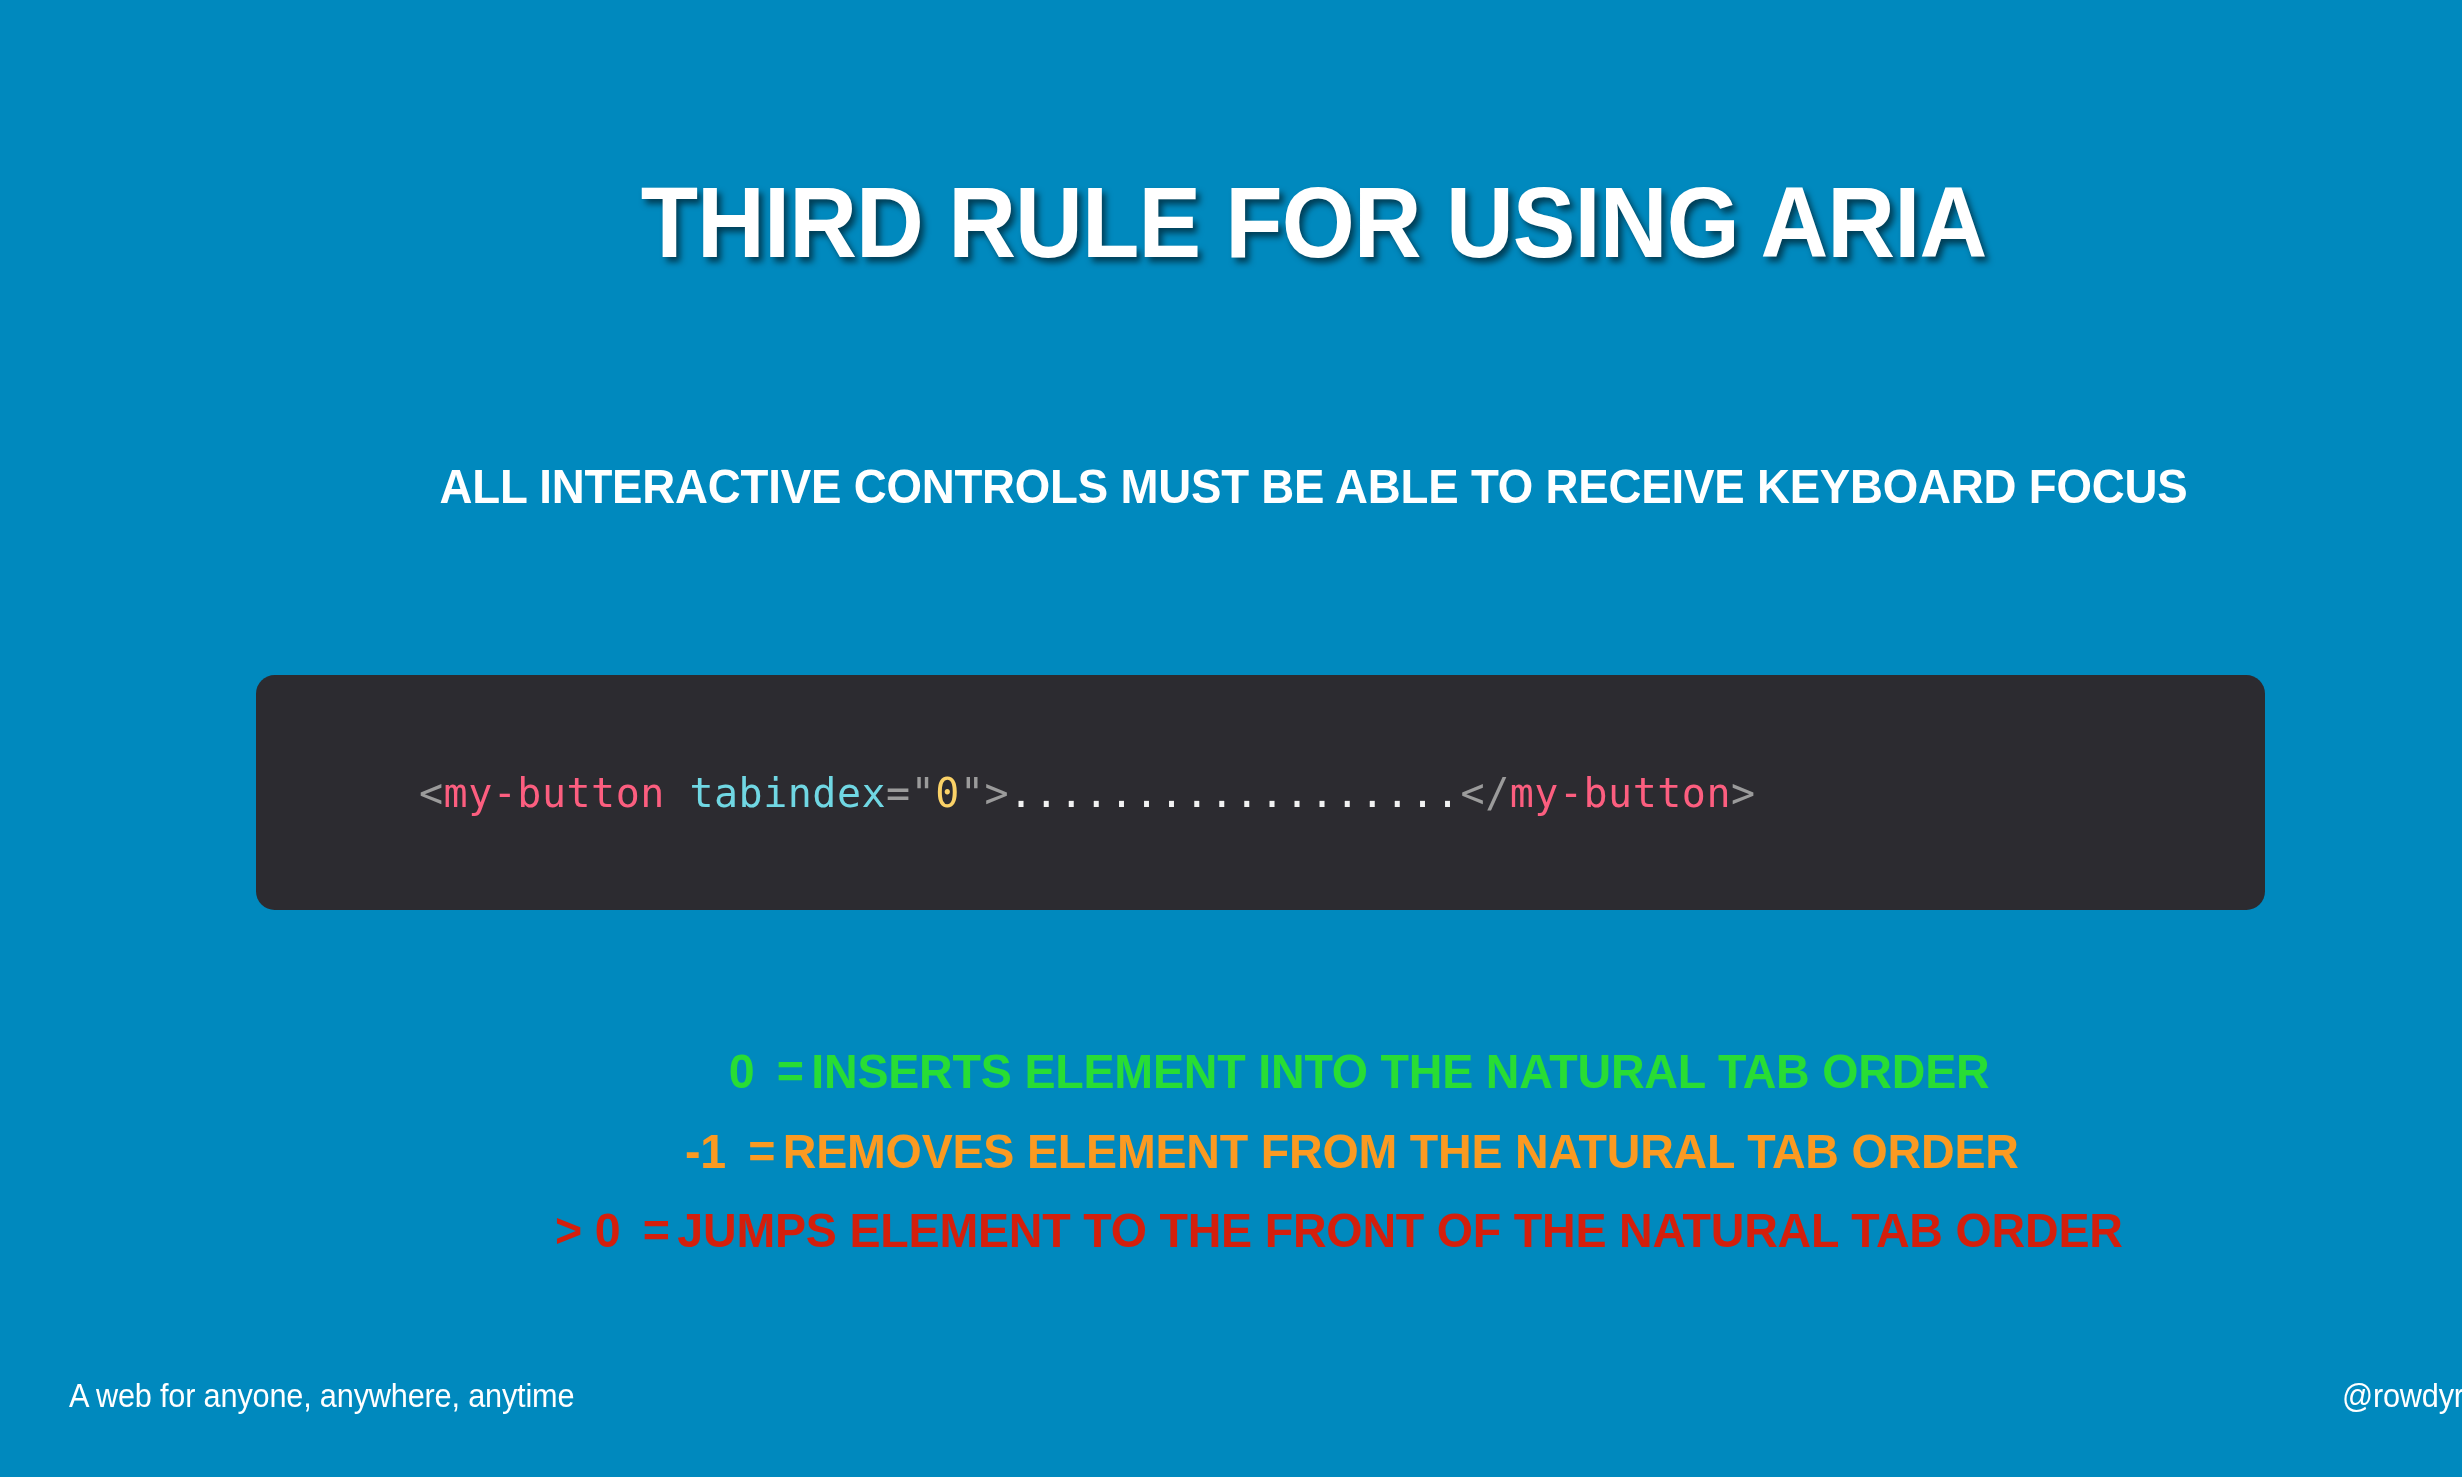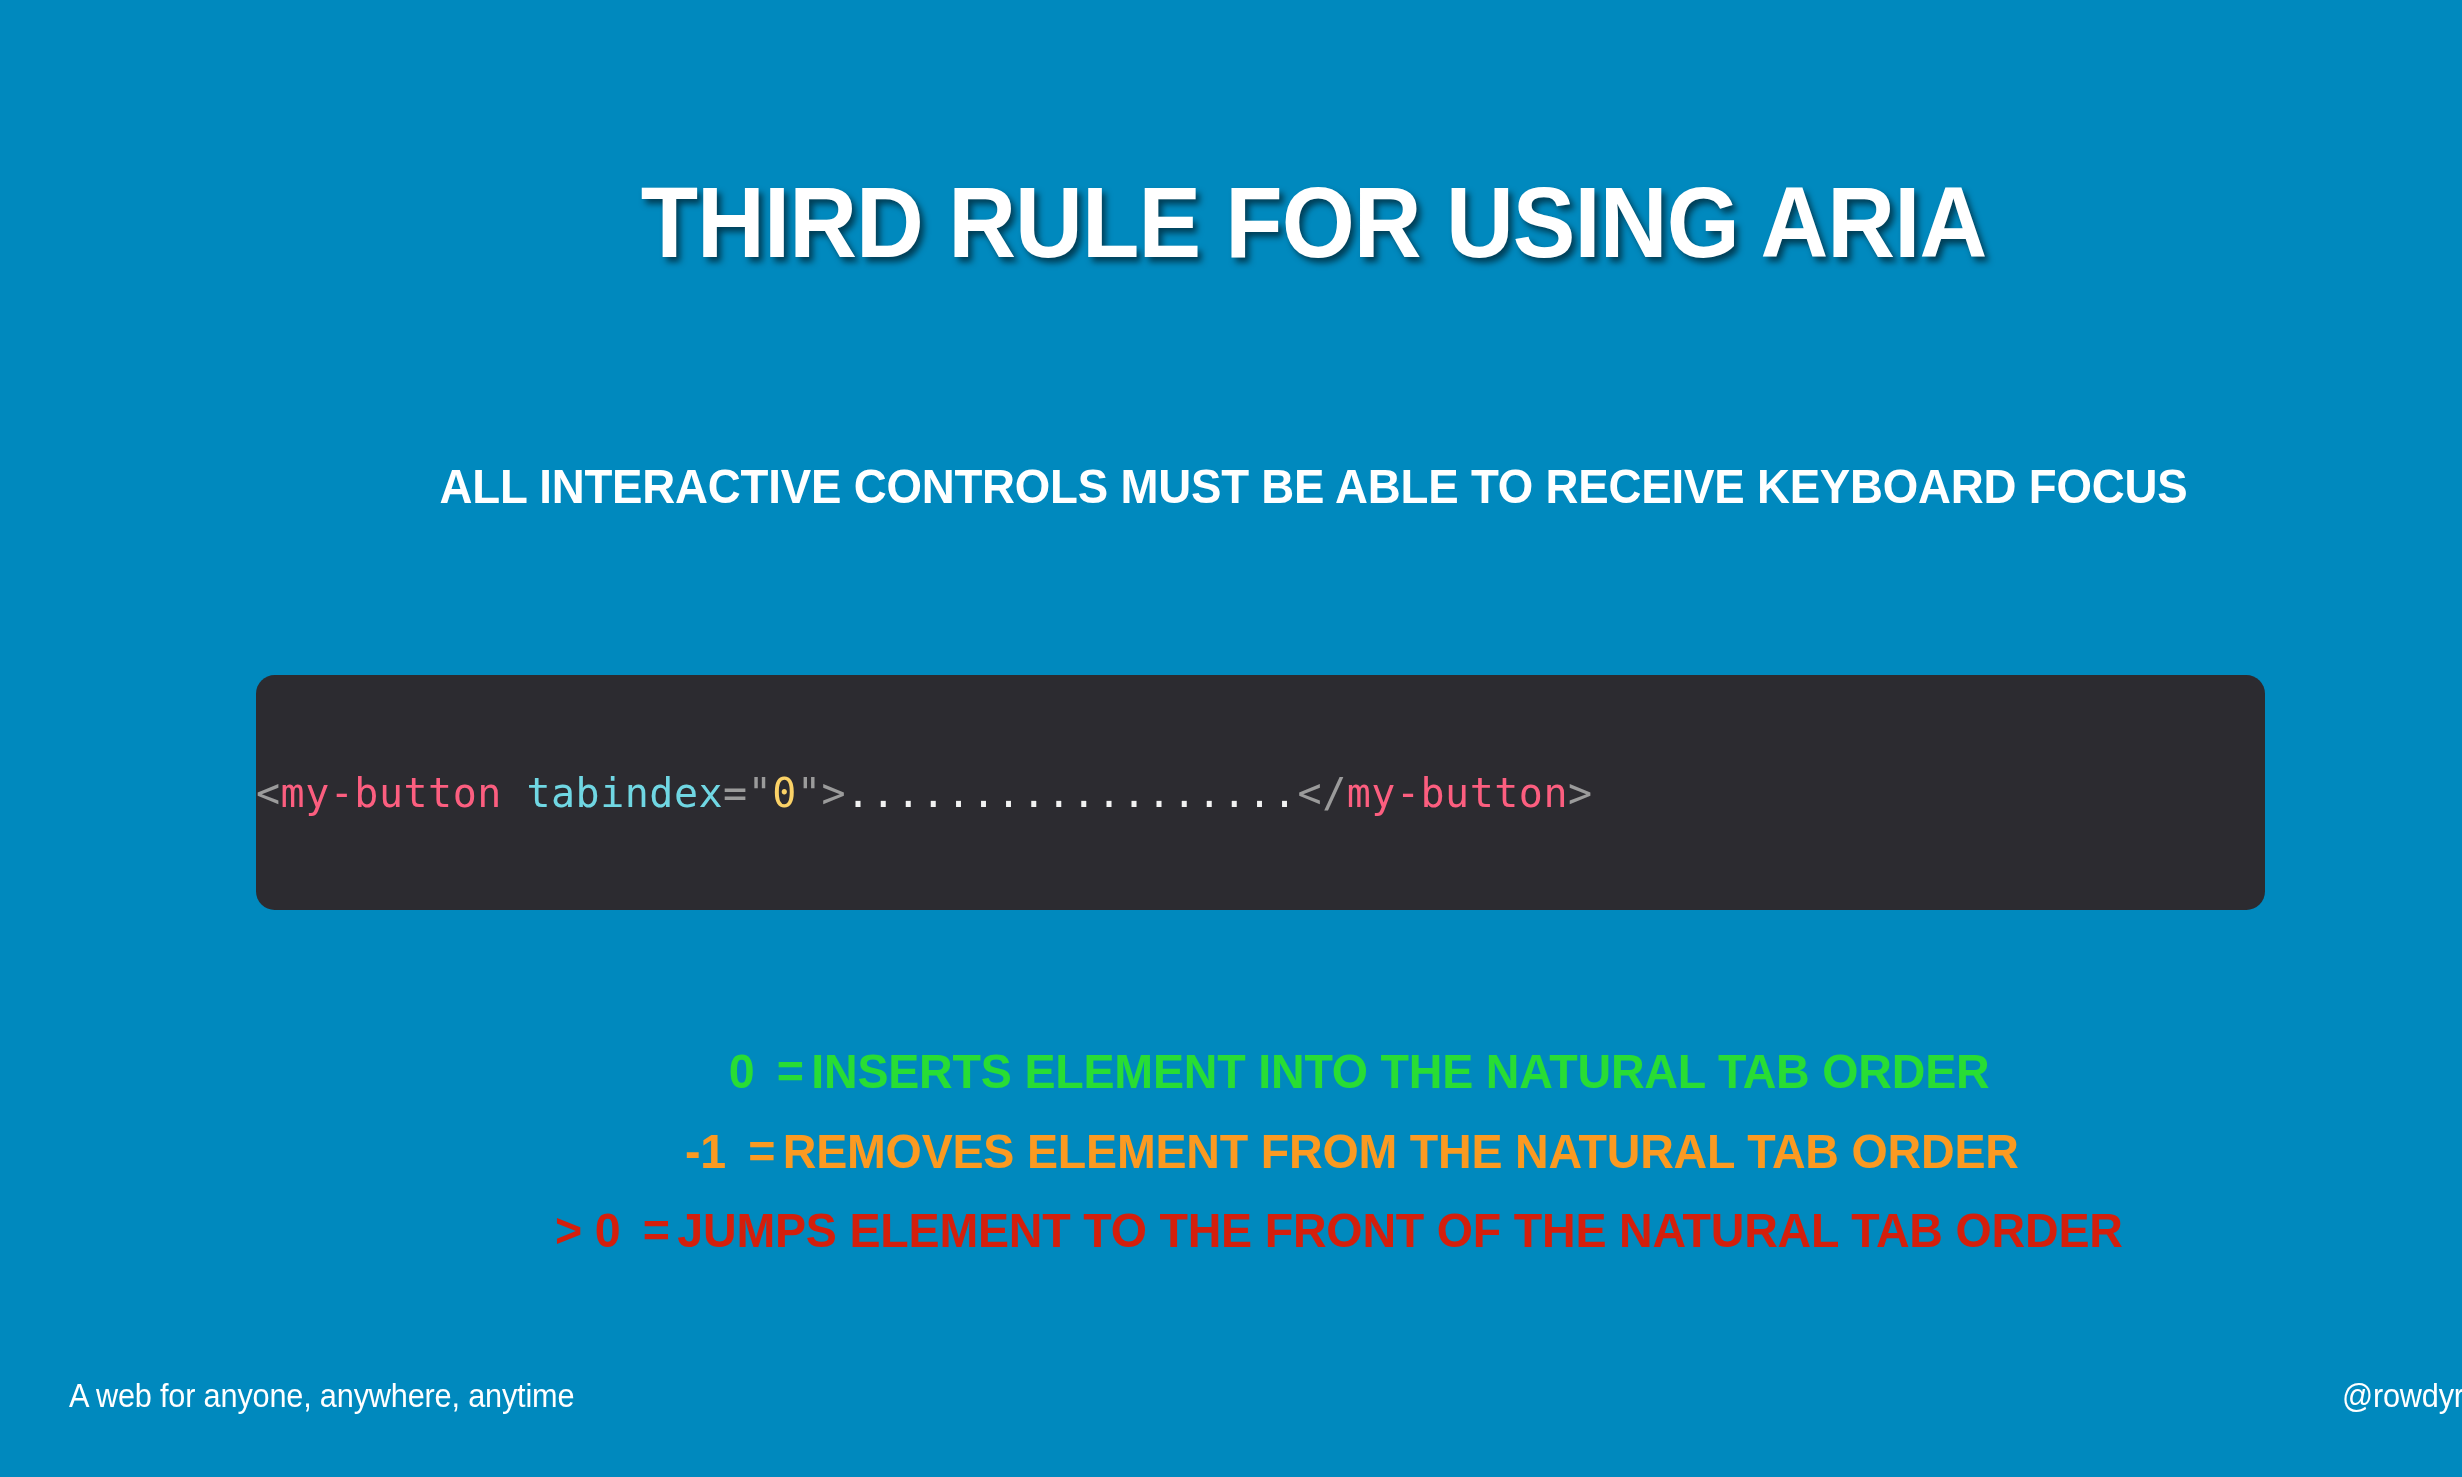--- a/index.html
+++ b/index.html
@@ -62,20 +62,21 @@
     width: 2009px;
     height: 235px;
     background: #2c2b30;
     border-radius: 18.7px;
     box-sizing: border-box;
     display: flex;
     align-items: center;
   }
 
   .code-line {
+    padding-left: 163px;
     font-family: "DejaVu Sans Mono", "Liberation Mono", monospace;
     font-size: 40px;
     line-height: 1;
     letter-spacing: 0.5px;
     white-space: pre;
   }
 
   .tok-punct   { color: #9b9b9b; }
   .tok-tag     { color: #fc5e7f; }
   .tok-attr    { color: #70d7e3; }

